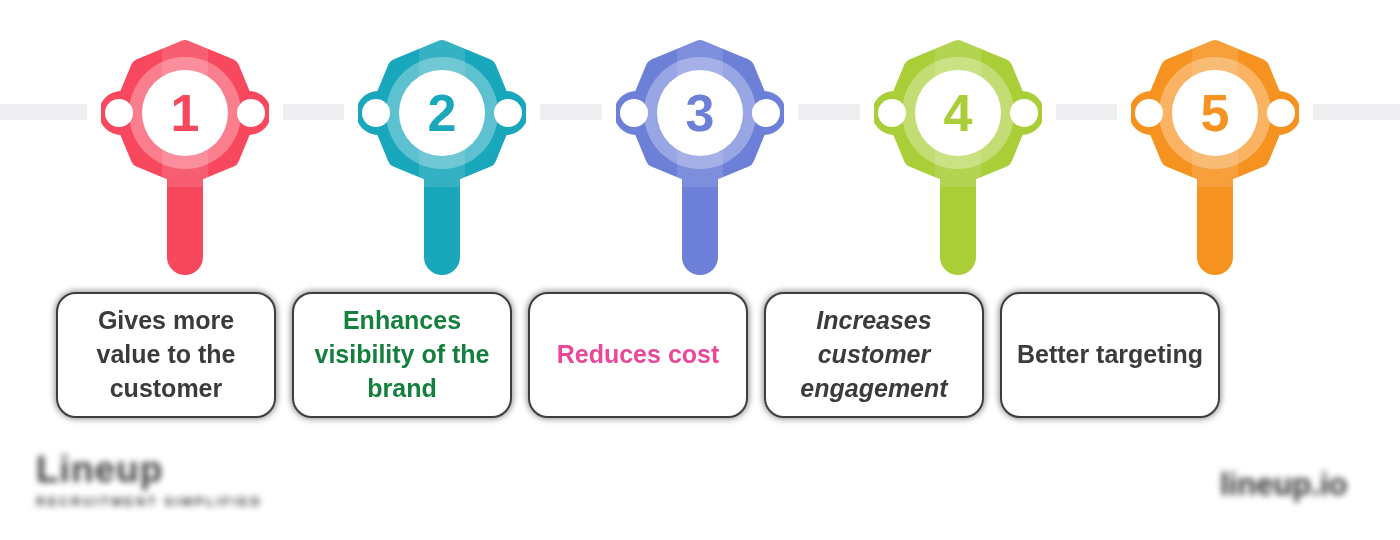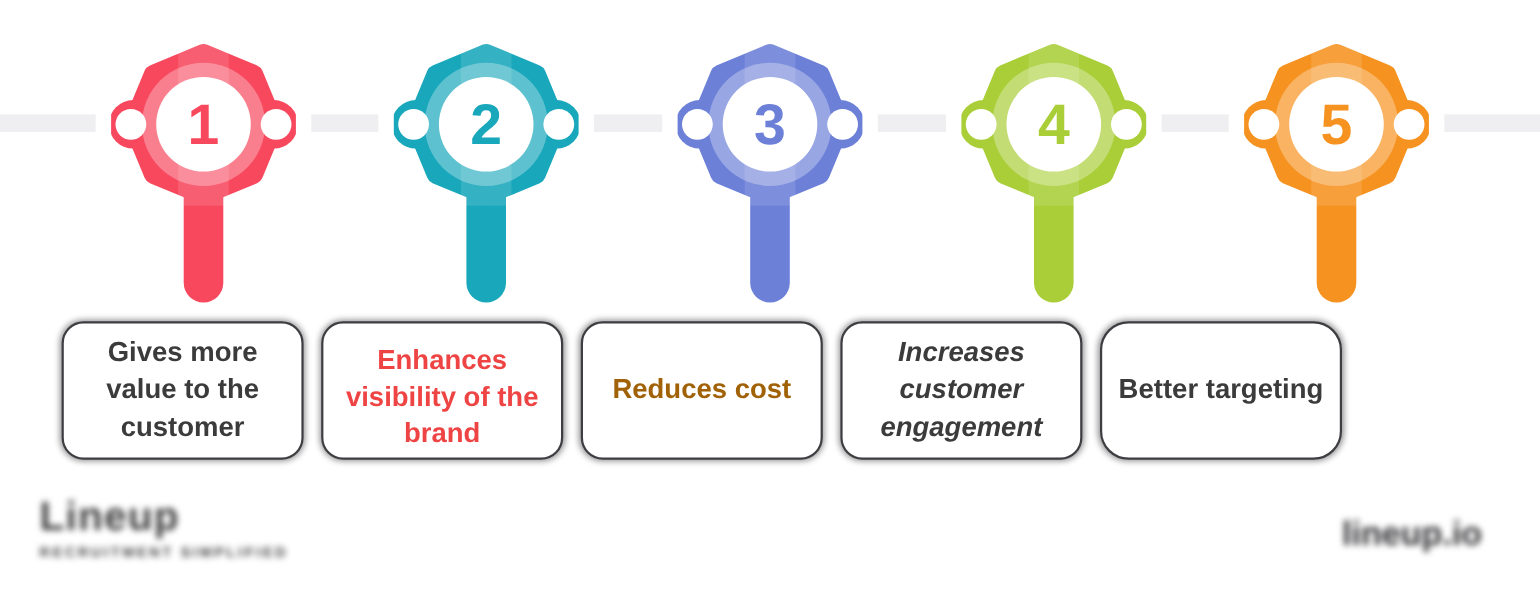--- a/index.html
+++ b/index.html
@@ -168,30 +168,30 @@
             <text y="18" text-anchor="middle" font-size="52" font-weight="700" fill="#F6921F">5</text>
           </g>
         </svg>
       </div>
     </div>
 
   <div class="cards" id="cards">
       <div class="card" style="color: rgb(59, 59, 59);">
         <span>Gives more value to the customer</span>
       </div>
-      <div class="card" style="color: #ef4444; align-items: flex-end;">
+      <div class="card" style="color: #15803d;">
         <span>Enhances visibility of the brand</span>
       </div>
-      <div class="card" style="color: #a16207;">
+      <div class="card" style="color: #ec4899;">
         <span>Reduces cost</span>
       </div>
       <div class="card" style="color: rgb(59, 59, 59); font-style: italic;">
         <span>Increases customer engagement</span>
       </div>
-      <div class="card" style="color: rgb(59, 59, 59); border-radius: 26px;">
+      <div class="card" style="color: rgb(59, 59, 59);">
         <span>Better targeting</span>
       </div>
     </div>
 
   <div class="wm-left">
     <div class="primary">Lineup</div>
     <div class="secondary">RECRUITMENT SIMPLIFIED</div>
   </div>
 
   <div class="wm-right">lineup.io</div>

